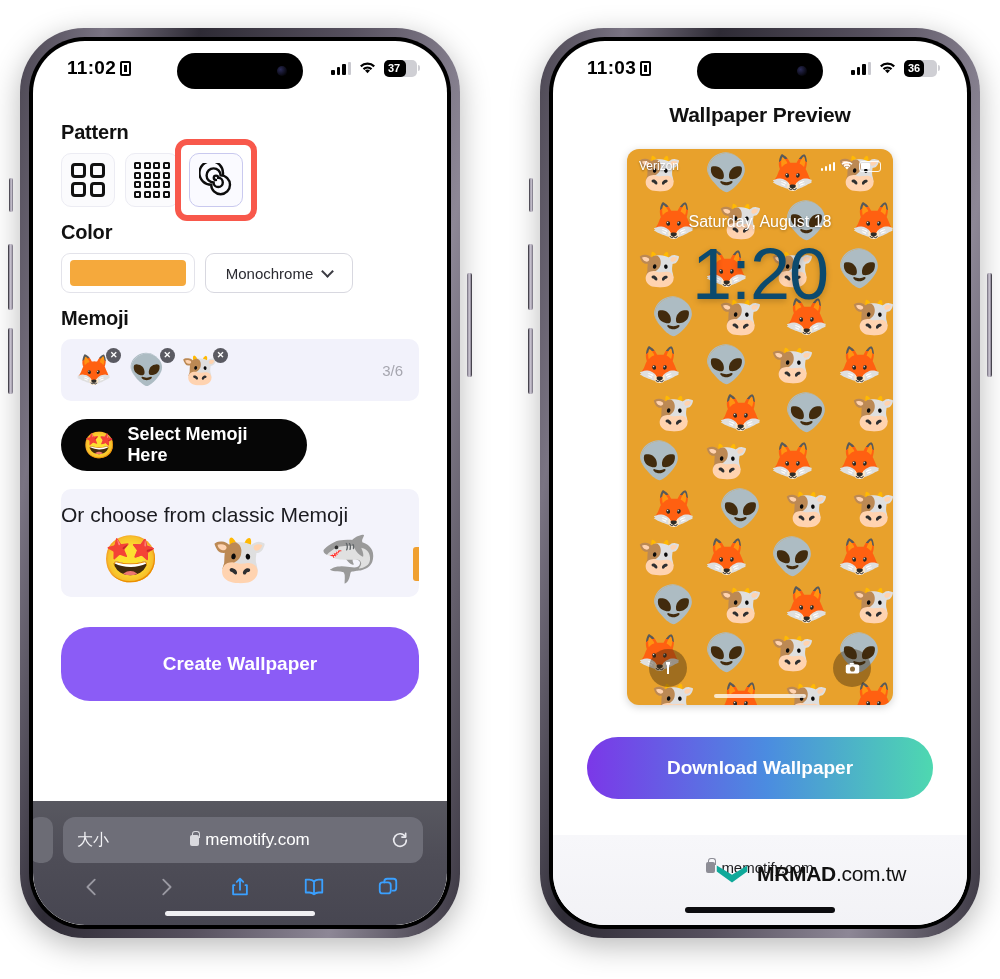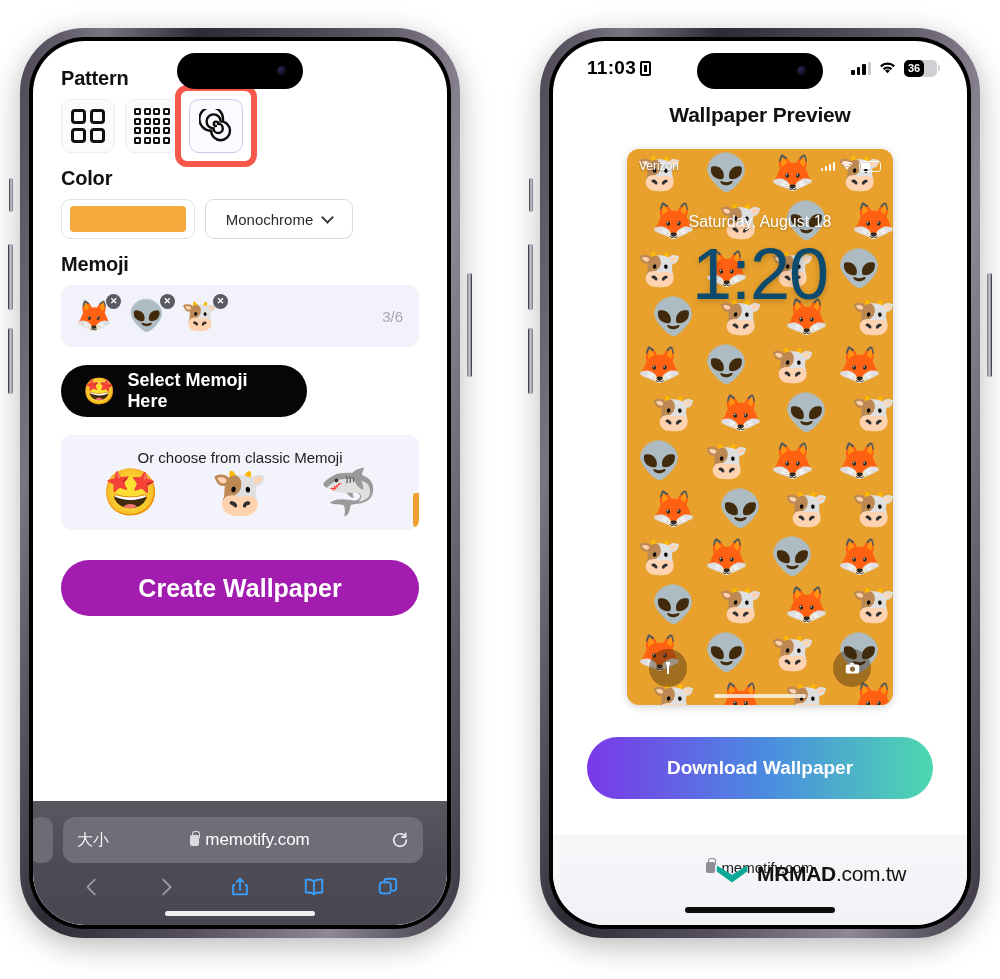--- a/index.html
+++ b/index.html
@@ -128,28 +128,28 @@
     margin-top: 18px; height: 52px; width: 246px; border-radius: 26px; background:#060606;
     display:flex; align-items:center; gap:12px; padding: 0 22px; color:#fff;
     font-size: 18px; font-weight: 700;
   }
   .smb-face { font-size: 26px; line-height: 1; }
 
   .classic-card {
     margin-top: 18px; background: #f3f3fb; border-radius: 10px; padding: 14px 0 14px;
     position: relative; overflow: hidden;
   }
-  .classic-title { text-align:center; font-size: 15px; color:#1b1b20; margin-bottom: 2px; }
+  .classic-title { font-size: 21px; color:#1b1b20; margin-bottom: 8px; }
   .classic-row { display:flex; align-items:center; justify-content: space-around; padding: 0 16px; }
   .classic-row .cm { font-size: 46px; line-height: 1.05; }
   .classic-peek { position:absolute; right:0; top:58px; width:6px; height:34px; background:#f0a030; border-radius:3px 0 0 3px;}
 
   .create-btn {
-    margin: 30px 0 0; height: 56px; border-radius: 29px; background:#a21caf; color:#fff;
-    display:flex; align-items:center; justify-content:center; font-size:25px; font-weight:700;
+    margin: 30px 0 0; height: 74px; border-radius: 29px; background:#8b5cf6; color:#fff;
+    display:flex; align-items:center; justify-content:center; font-size:19px; font-weight:700;
   }
 
   
   .safari-bar {
     position:absolute; left:0; right:0; bottom:0; height: 124px;
     background: linear-gradient(180deg,#585860 0%, #4e4d57 45%, #474651 100%);
     backdrop-filter: blur(8px);
   }
   .safari-tabpeek{ position:absolute; left:-4px; top:16px; width:24px; height:46px; background:#6c6c75; border-radius:10px;}
   .url-pill {
@@ -225,20 +225,45 @@
     <div class="btn-side btn-voldn"></div>
     <div class="btn-side btn-power"></div>
 
     <div class="phone-inner">
       <div class="screen">
 
         <div class="dynamic-island">
           <div class="di-lens"></div>
         </div>
 
+        <div class="statusbar">
+          <div class="sb-time">
+            <span>11:02</span>
+            <span class="sb-lockicon"></span>
+          </div>
+          <div class="sb-right">
+            <span class="bars">
+                <i></i>
+                <i></i>
+                <i></i>
+                <i></i>
+              </span>
+            <span class="wifi">
+              <svg viewBox="0 0 20 15" width="19" height="14">
+                  <path d="M10 13.2 7.3 10.3a3.9 3.9 0 0 1 5.4 0L10 13.2z" fill="#000"></path>
+                  <path d="M4.9 7.9a7.4 7.4 0 0 1 10.2 0l-1.6 1.7a5.1 5.1 0 0 0-7 0L4.9 7.9z" fill="#000"></path>
+                  <path d="M2 4.9a11.5 11.5 0 0 1 16 0l-1.6 1.7a9.2 9.2 0 0 0-12.8 0L2 4.9z" fill="#000"></path>
+                </svg>
+            </span>
+            <span class="batt">
+              <span class="fill"></span>
+              <span class="num">37</span>
+            </span>
+          </div>
+        </div>
 
         <div class="page">
 
           <div class="sect-title first">Pattern</div>
           <div class="pattern-row">
             <div class="pat">
               <span class="grid2">
                   <span></span>
                   <span></span>
                   <span></span>

